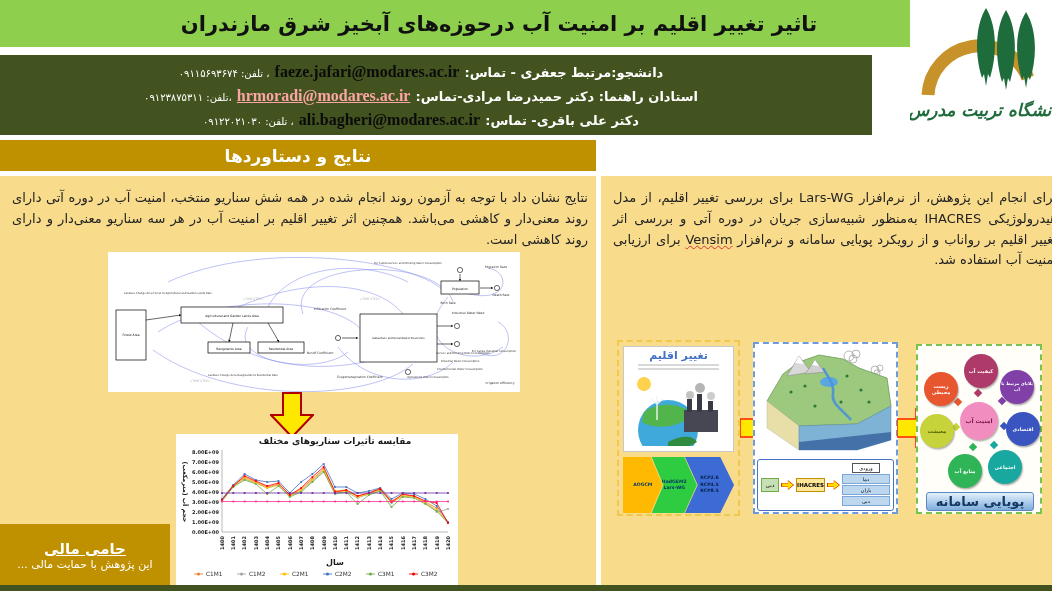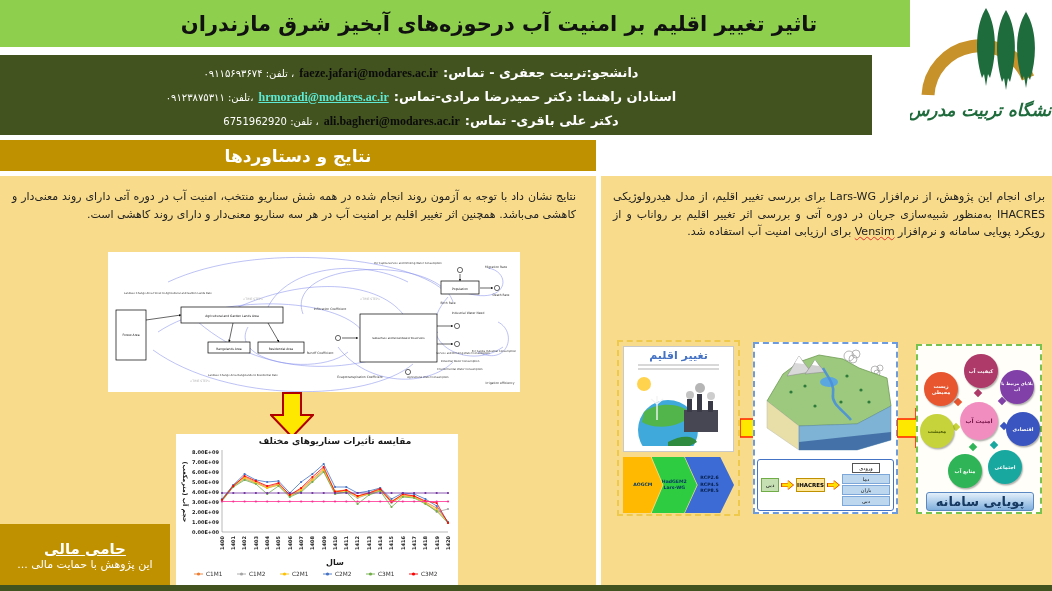--- a/index.html
+++ b/index.html
@@ -8,36 +8,36 @@
   
   .title-band{position:absolute;left:0;top:0;width:998px;height:47px;background:#8ED04D;
               display:flex;align-items:center;justify-content:center;}
   .title-band h1{margin:0;font-size:21px;font-weight:bold;color:#111;direction:rtl;}
   .logo-area{position:absolute;right:0;top:0;width:142px;height:140px;background:#fff;}
   .info-band{position:absolute;left:0;top:55px;width:872px;height:80px;background:#42531F;
              direction:rtl;display:flex;flex-direction:column;justify-content:space-around;
              padding:4px 40px 4px 10px;box-sizing:border-box;}
   .info-line{color:#fff;text-align:center;white-space:nowrap;}
   .p-intro{font-size:13px;font-weight:bold;}
-  .p-email{font-size:12px;font-family:"Liberation Serif",serif;color:#0b0b0b;font-weight:bold;}
-  .p-email.link{color:#5eead4;text-decoration:underline;cursor:pointer;}
+  .p-email{font-size:16px;font-family:"Liberation Serif",serif;color:#0b0b0b;font-weight:bold;}
+  .p-email.link{color:#fca5a5;text-decoration:underline;cursor:pointer;}
   .p-tail{font-size:10px;}
   
   .sec-head{position:absolute;top:140px;height:31px;background:#BF9000;display:flex;
             align-items:center;justify-content:center;}
   .sec-head span{color:#fff;font-weight:bold;font-size:17px;direction:rtl;}
   .sec-left{left:0;width:596px;}
   .sec-right{left:601px;width:451px;}
   
   .col{position:absolute;top:176px;height:409px;background:#F8DC8C;}
   .col-left{left:0;width:596px;}
   .col-right{left:601px;width:464px;}
   .bottom-strip{position:absolute;left:0;top:585px;width:1052px;height:6px;background:#42531F;}
-  .para{direction:rtl;text-align:justify;font-size:11px;line-height:1.6;color:#222;
-        padding:12px 20px 0 12px;}
+  .para{direction:rtl;text-align:justify;font-size:13px;line-height:1.6;color:#222;
+        padding:12px 8px 0 12px;}
   .wavy{text-decoration:underline wavy #e03030;text-decoration-thickness:1px;}
   
   .sd-panel{position:absolute;left:108px;top:76px;width:412px;height:140px;background:#fff;}
   .down-arrow{position:absolute;left:270px;top:216px;}
   .chart-panel{position:absolute;left:176px;top:258px;width:282px;height:170px;background:#fff;}
   .sponsor{position:absolute;left:0;top:348px;width:170px;height:62px;background:#BF9000;
            display:flex;flex-direction:column;align-items:center;justify-content:center;direction:rtl;}
   .sponsor .s-title{color:#fff;font-weight:bold;font-size:15px;text-decoration:underline;}
   .sponsor .s-text{color:#fff;font-size:11px;margin-top:0;}
   
@@ -103,33 +103,33 @@
         <path d="M72 78 C64 52 66 24 76 8 C86 24 88 52 80 78 L78 74 L76 86 L74 74 Z"></path>
         <path d="M92 82 C84 54 86 26 96 10 C106 26 108 54 100 82 L98 78 L96 90 L94 78 Z"></path>
         <path d="M112 80 C104 54 106 28 116 12 C126 28 128 54 120 80 L118 76 L116 88 L114 76 Z"></path>
       </g>
       <text x="76" y="116" text-anchor="middle" font-size="17" fill="#1E6B3C" font-style="italic" font-weight="bold" direction="rtl">دانشگاه تربیت مدرس</text>
     </svg>
   </div>
 
   <div class="info-band">
     <div class="info-line">
-      <span class="p-intro">دانشجو:تربیت جعفری - تماس:</span>
+      <span class="p-intro">دانشجو:مرتبط جعفری - تماس:</span>
       <span class="p-email">faeze.jafari@modares.ac.ir</span>
       <span class="p-tail">، تلفن: ۰۹۱۱۵۶۹۳۶۷۴</span>
     </div>
     <div class="info-line">
       <span class="p-intro">استادان راهنما: دکتر حمیدرضا مرادی-تماس:</span>
       <span class="p-email link">hrmoradi@modares.ac.ir</span>
       <span class="p-tail">،تلفن: ۰۹۱۲۳۸۷۵۳۱۱</span>
     </div>
     <div class="info-line">
       <span class="p-intro">دکتر علی باقری- تماس:</span>
       <span class="p-email">ali.bagheri@modares.ac.ir</span>
-      <span class="p-tail">، تلفن: 6751962920</span>
+      <span class="p-tail">، تلفن: ۰۹۱۲۲۰۲۱۰۳۰</span>
     </div>
   </div>
 
   <div class="sec-head sec-left">
     <span>نتایج و دستاوردها</span>
   </div>
 
   <div class="col col-left">
     <div class="para">نتایج نشان داد با توجه به آزمون روند انجام شده در همه شش سناریو منتخب، امنیت آب در دوره آتی دارای روند معنی‌دار و کاهشی می‌باشد. همچنین اثر تغییر اقلیم بر امنیت آب در هر سه سناریو معنی‌دار و دارای روند کاهشی است.</div>
 

